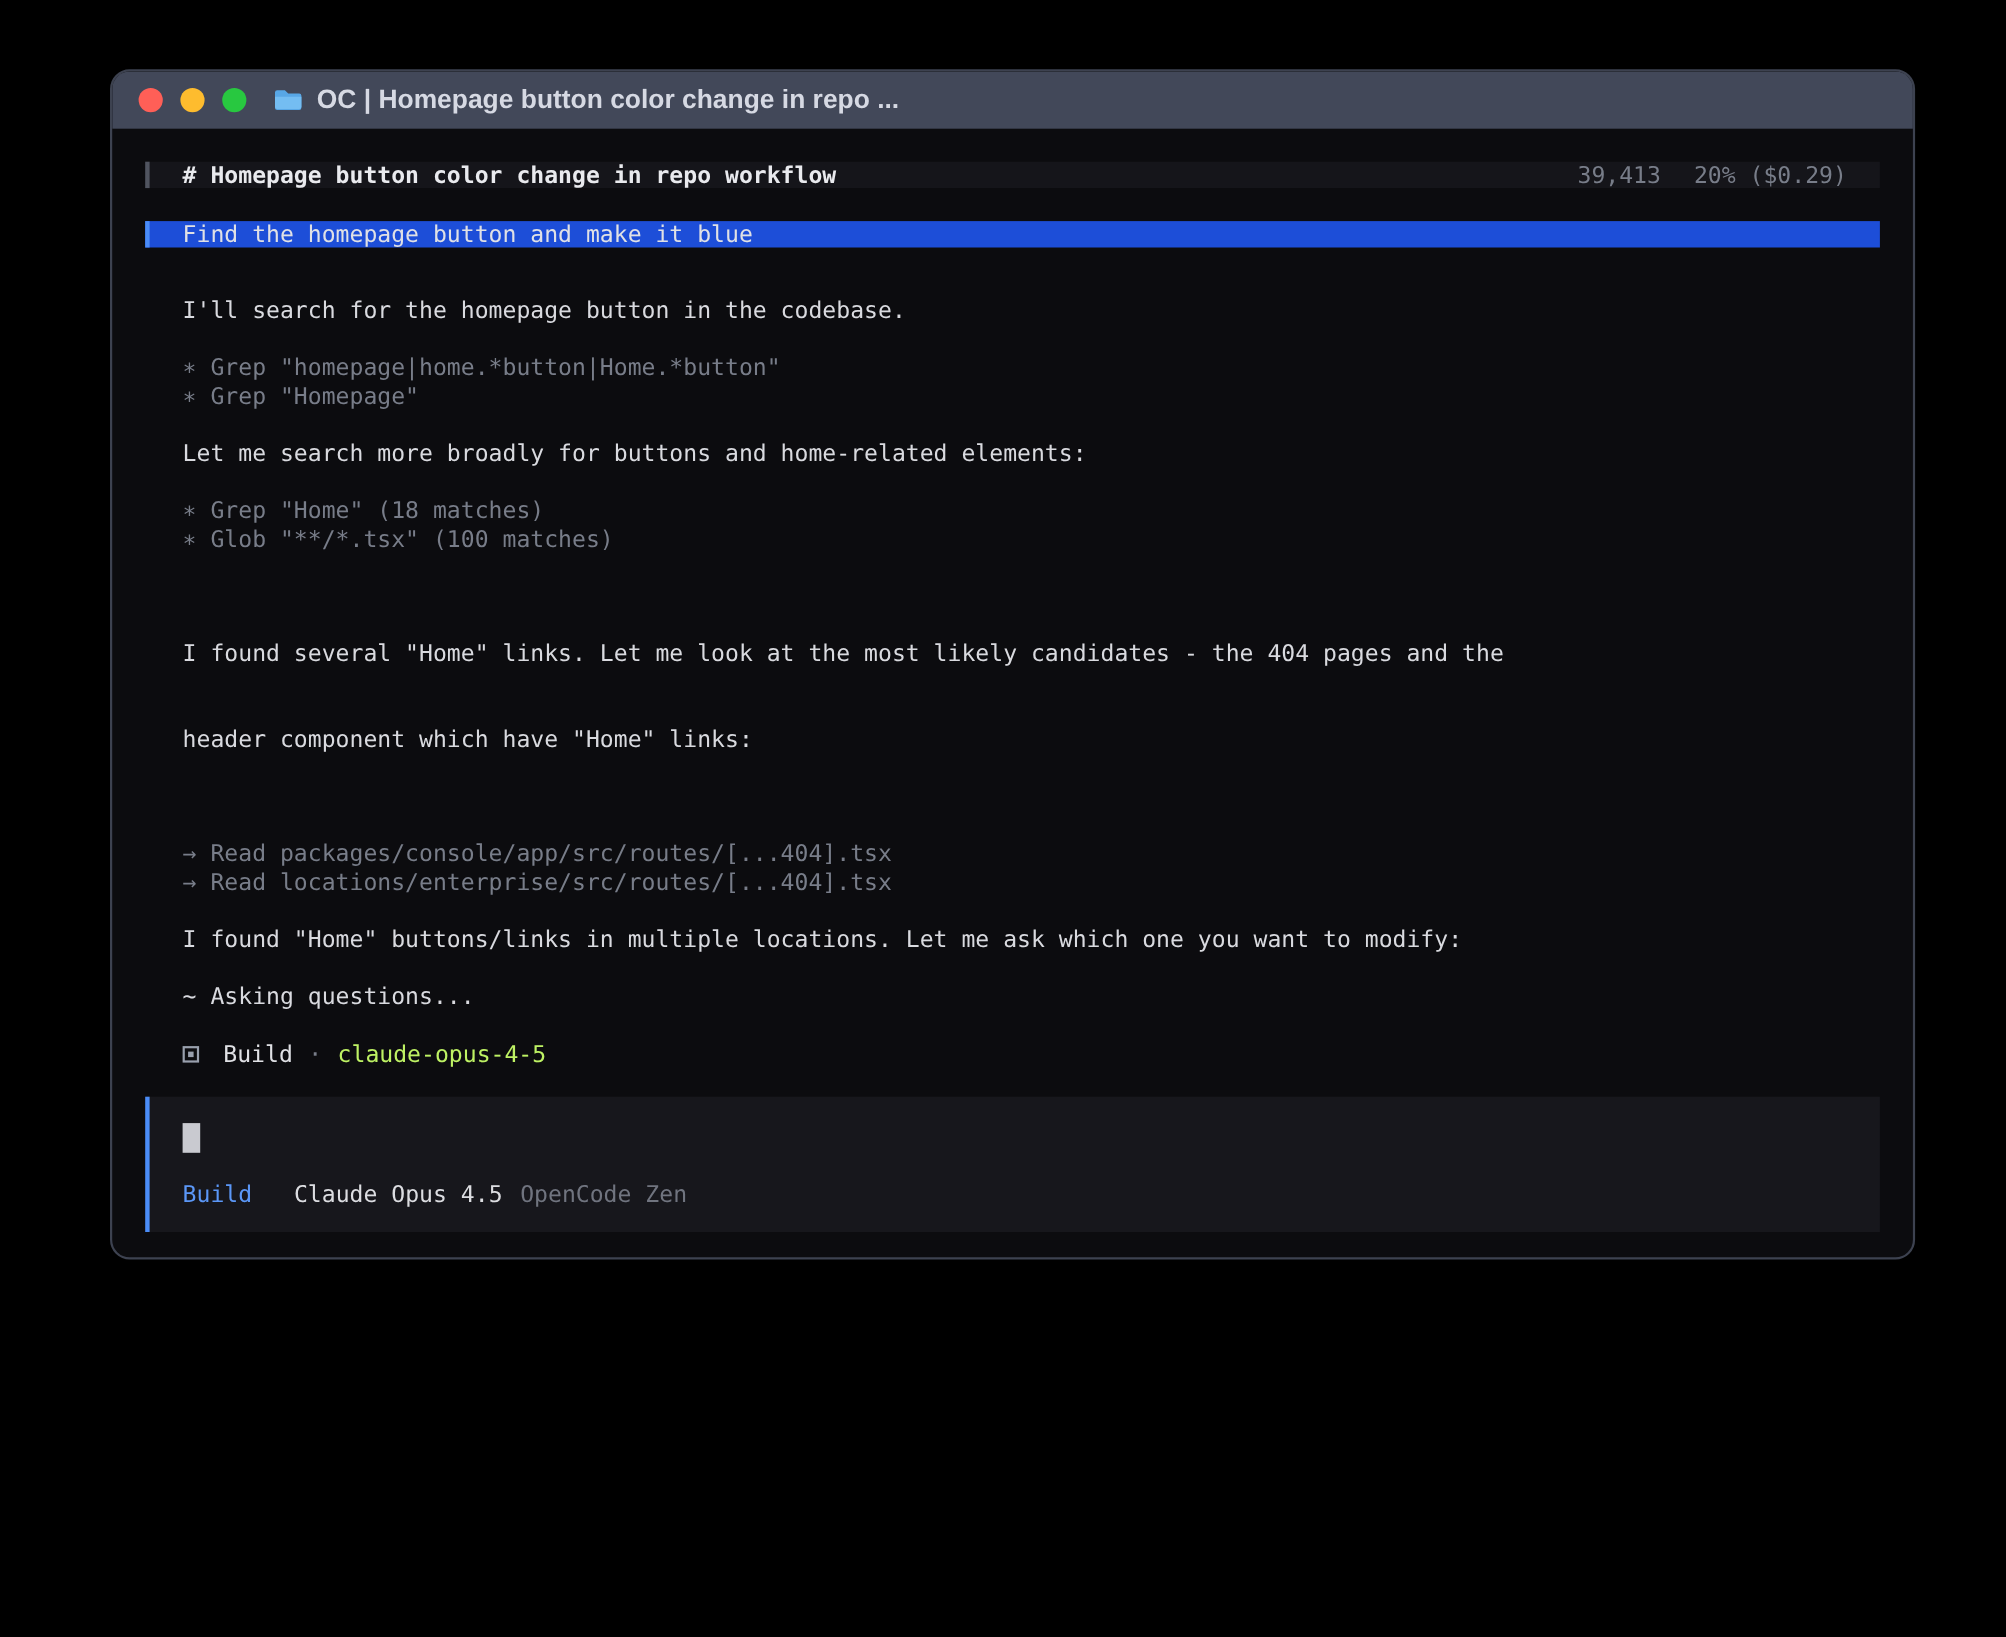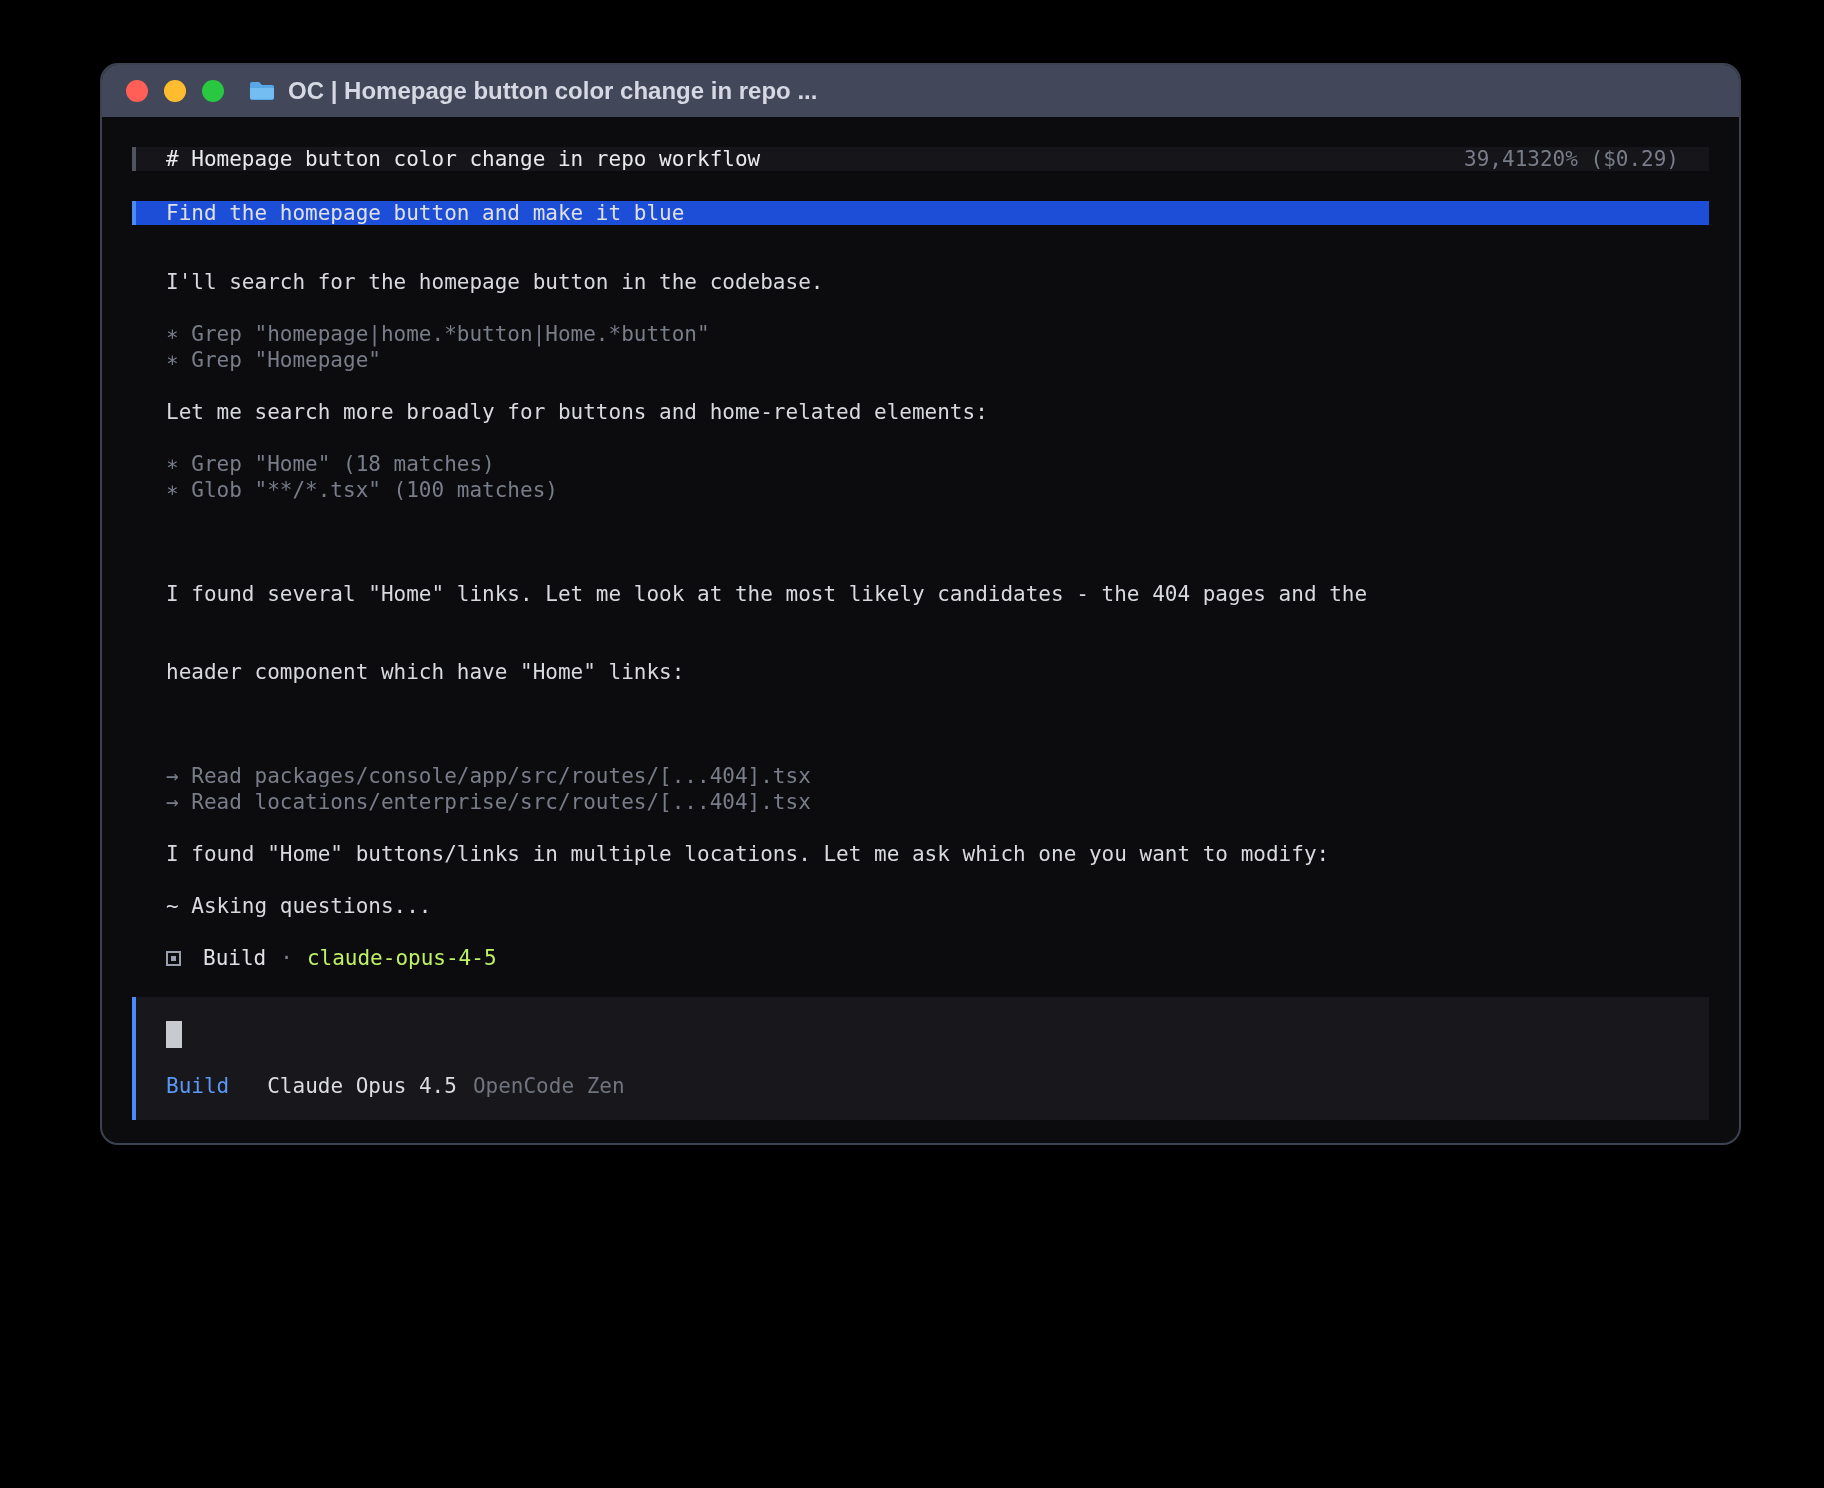--- a/index.html
+++ b/index.html
@@ -30,22 +30,22 @@
 
   
   .content { flex:1; padding:30px 30px 30px 30px; display:flex; flex-direction:column; overflow:hidden; }
 
   .block { border-left:4px solid #50545f; background:#15151a; padding:0 30px; }
 
   .header-block {
     height:78px; display:flex; align-items:center; justify-content:space-between;
     font-size:21px;
   }
-  .header-title { font-weight:normal; color:#e9eaee; white-space:pre; }
-  .header-stats { color:#787d89; display:flex; white-space:pre; }
+  .header-title { font-weight:bold; color:#e9eaee; white-space:pre; }
+  .header-stats { color:#787d89; display:flex; gap:30px; white-space:pre; }
 
   .user-block {
     margin-top:30px; height:68px; display:flex; align-items:center;
     border-left-color:#4a8cf7; background:#1d4ed8;
     font-size:21px; color:#e0e1e5;
   }
 
   .transcript { margin-top:44px; padding-left:34px; font-size:21px; line-height:26px; }
   .para { color:#d9dadf; margin-bottom:26px; white-space:pre-wrap; }
   .tool-group { margin-bottom:26px; }

